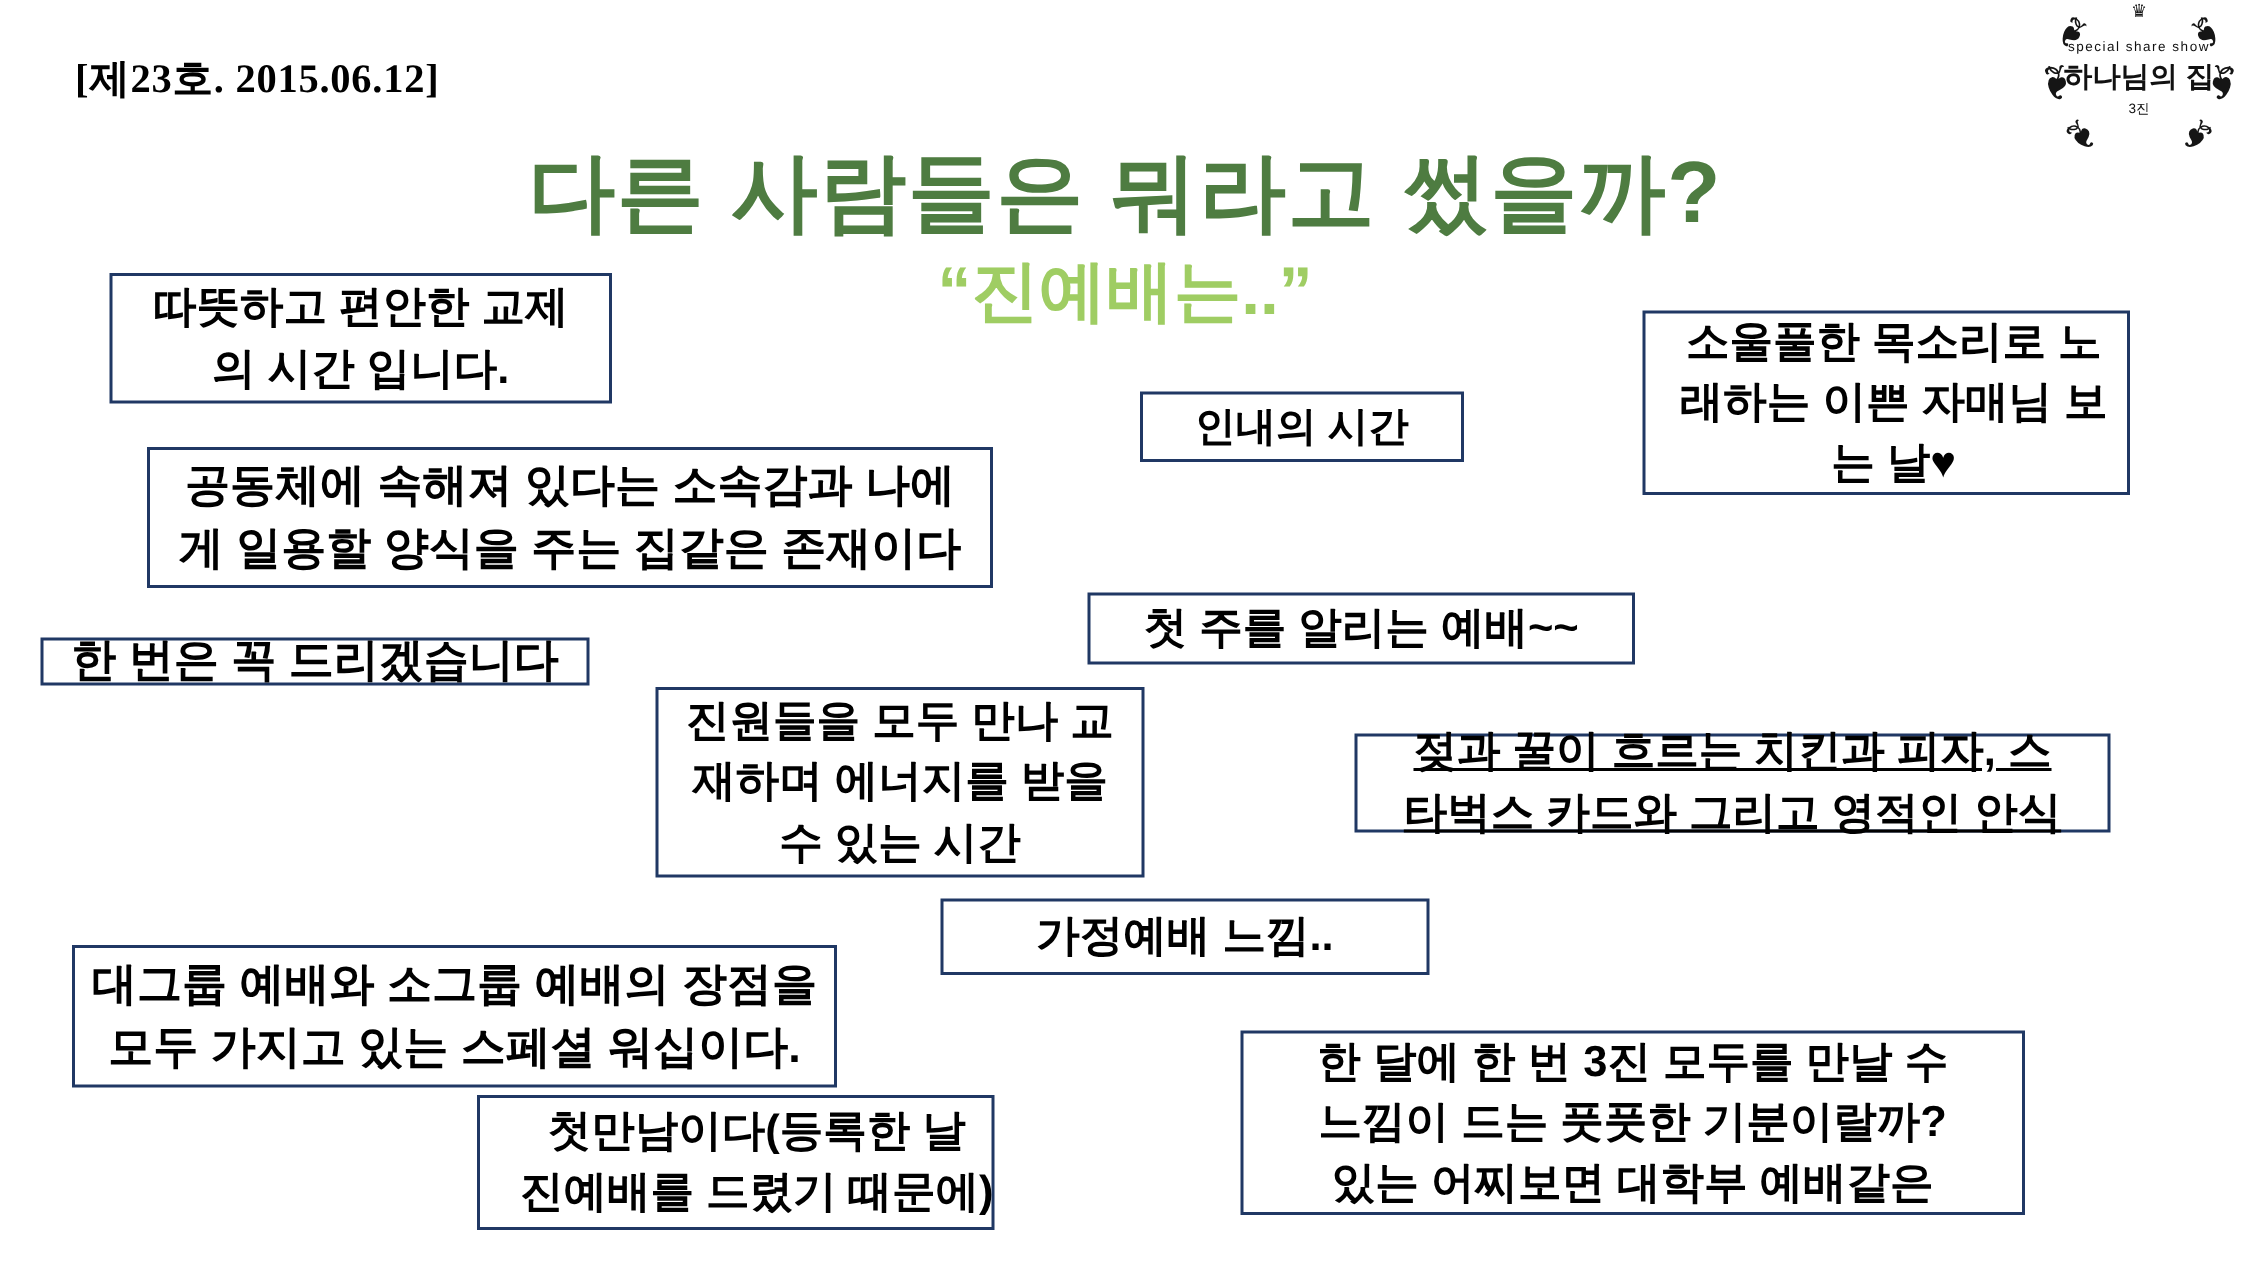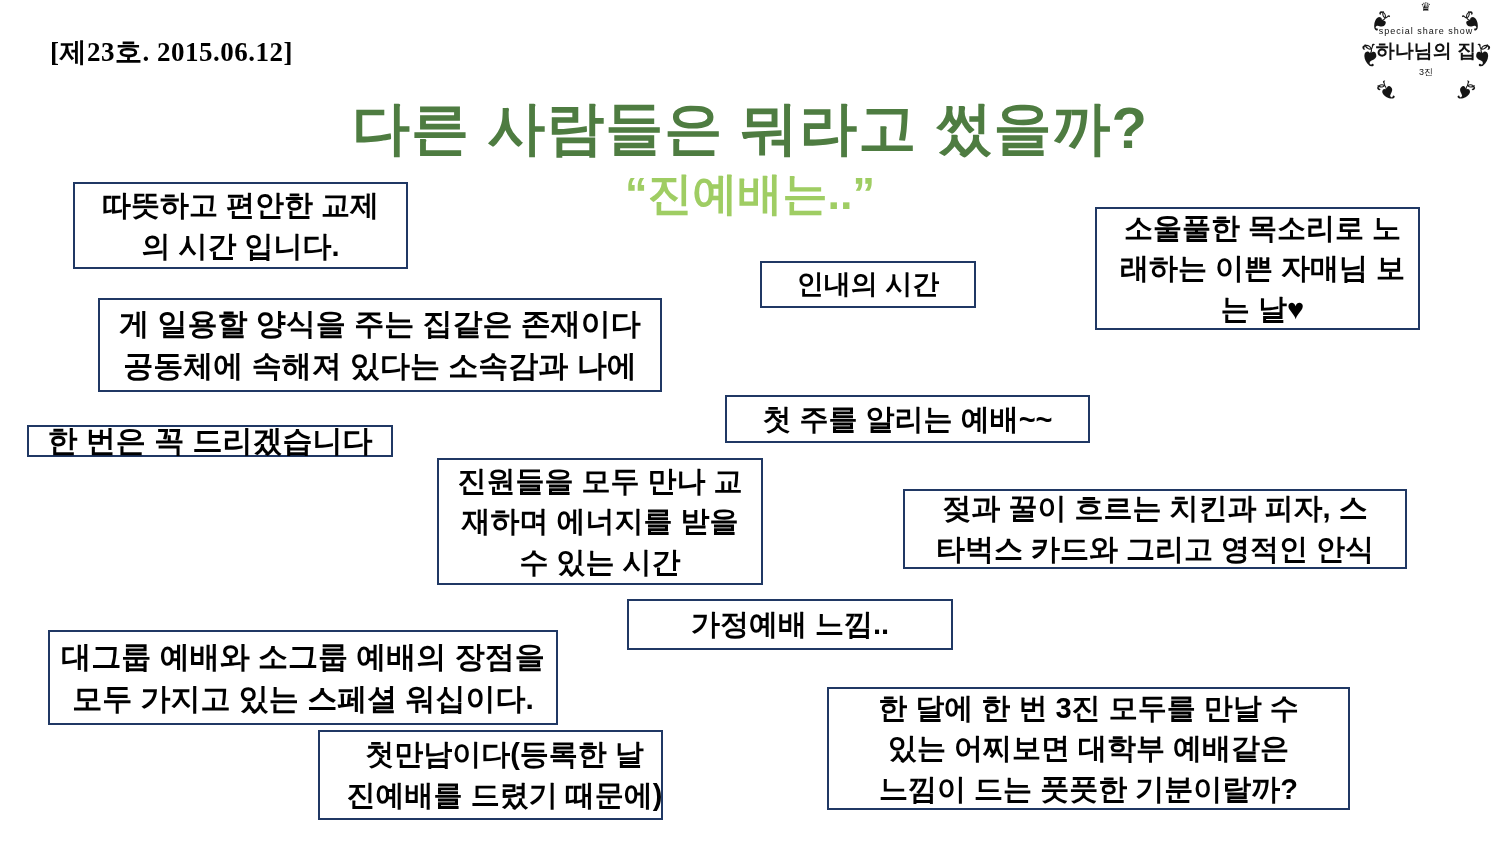--- a/index.html
+++ b/index.html
@@ -53,21 +53,21 @@
     padding:1px 6px;
   }
   .note .line{display:block;white-space:nowrap;}
   .n0 {left:73px;  top:182px; width:335px; height:87px;}
   .n1 {left:98px;  top:298px; width:564px; height:94px; font-size:30px;}
   .n2 {left:27px;  top:425px; width:366px; height:32px; font-size:30px;}
   .n3 {left:437px; top:458px; width:326px; height:127px;}
   .n4 {left:760px; top:261px; width:216px; height:47px; font-size:27px;}
   .n5 {left:1095px;top:207px; width:325px; height:123px;padding-left:16px;}
   .n6 {left:725px; top:395px; width:365px; height:48px;}
-  .n7 {left:903px; top:489px; width:504px; height:80px;}
+  .n7 {left:903px; top:489px; width:504px; height:66px;text-decoration:underline;}
   .n8 {left:627px; top:599px; width:326px; height:51px;}
   .n9 {left:48px;  top:630px; width:510px; height:95px; font-size:30px;}
   .n10{left:318px; top:730px; width:345px; height:90px;padding-left:34px;}
   .n11{left:817px; top:687px; width:523px; height:123px;margin-left:10px;}
   
   .logo{
     position:absolute;left:1360px;top:2px;width:132px;height:104px;
     color:#111;
   }
   .logo .orn{position:absolute;font-size:30px;line-height:1;color:#151515;}
@@ -107,22 +107,22 @@
 
 <div class="slide-title">다른 사람들은 뭐라고 썼을까?</div>
 <div class="slide-subtitle">“진예배는..”</div>
 
 <div class="note n0">
   <span class="line">따뜻하고 편안한 교제</span>
   <span class="line">의 시간 입니다.</span>
 </div>
 
 <div class="note n1">
+  <span class="line">공동체에 속해져 있다는 소속감과 나에</span>
   <span class="line">게 일용할 양식을 주는 집같은 존재이다</span>
-  <span class="line">공동체에 속해져 있다는 소속감과 나에</span>
 </div>
 
 <div class="note n2">
   <span class="line">한 번은 꼭 드리겠습니다</span>
 </div>
 
 <div class="note n3">
   <span class="line">진원들을 모두 만나 교</span>
   <span class="line">재하며 에너지를 받을</span>
   <span class="line">수 있는 시간</span>
@@ -156,15 +156,15 @@
   <span class="line">모두 가지고 있는 스페셜 워십이다.</span>
 </div>
 
 <div class="note n10">
   <span class="line">첫만남이다(등록한 날</span>
   <span class="line">진예배를 드렸기 때문에)</span>
 </div>
 
 <div class="note n11">
   <span class="line">한 달에 한 번 3진 모두를 만날 수</span>
+  <span class="line">느낌이 드는 풋풋한 기분이랄까?</span>
   <span class="line">있는 어찌보면 대학부 예배같은</span>
-  <span class="line">느낌이 드는 풋풋한 기분이랄까?</span>
 </div>
 
 </body></html>

